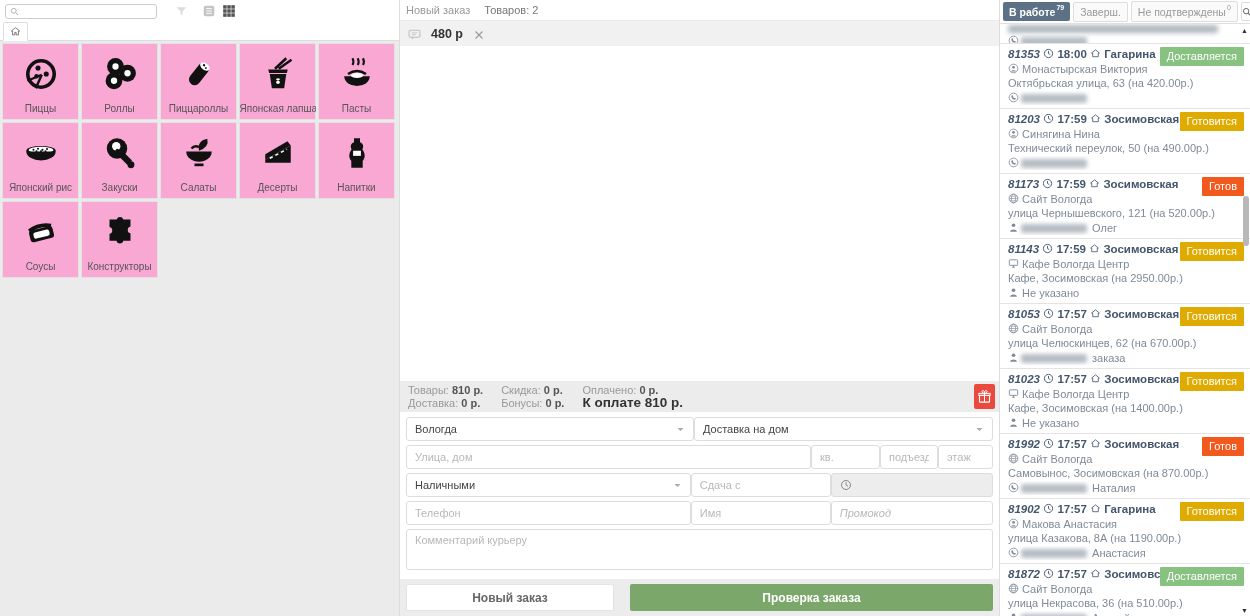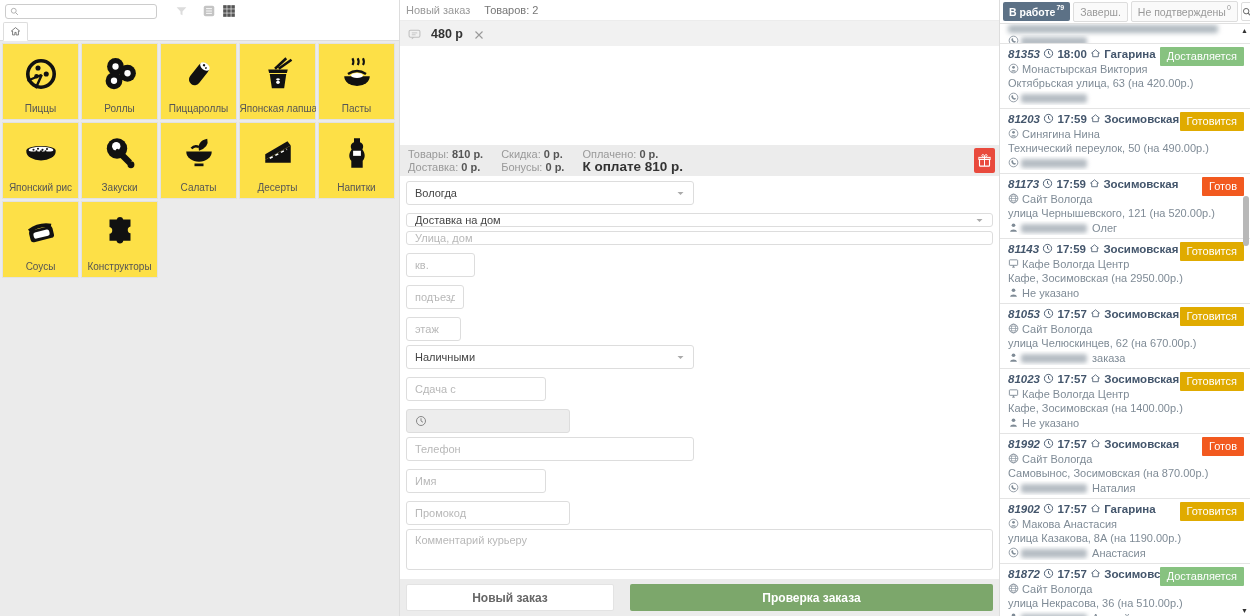--- a/index.html
+++ b/index.html
@@ -14,21 +14,21 @@
   .searchbox svg { width:9px; height:9px; color:#aaa; flex:none; }
   .searchbox input { border:none; outline:none; flex:1; font-size:10px; min-width:0; font-family:inherit; }
   .tb-ic { display:inline-flex; align-items:center; justify-content:center; }
   .funnel { margin-left:18px; width:13px; height:13px; color:#dcdcdc; }
   .icon-list { margin-left:14px; width:14px; height:14px; color:#c4c4c4; }
   .icon-grid { margin-left:6px; width:14px; height:14px; color:#555; }
   .home-row { height:20px; border-bottom:1px solid #ddd; display:flex; align-items:flex-end; padding-left:3px; }
   .home-tab { width:25px; height:19px; background:#fff; border:1px solid #ddd; border-bottom:1px solid #fff; border-radius:2px 2px 0 0; display:flex; align-items:center; justify-content:center; margin-bottom:-1px; }
   .home-tab svg { width:11px; height:11px; color:#666; }
   .tiles { flex:1; background:#ebebeb; padding:2px; display:flex; flex-wrap:wrap; align-content:flex-start; gap:2px; }
-  .tile { width:77px; height:77px; background:#fde047; border:1px solid #e2e2e2; display:flex; flex-direction:column; align-items:center; cursor:pointer; }
+  .tile { width:77px; height:77px; background:#f9a8d4; border:1px solid #e2e2e2; display:flex; flex-direction:column; align-items:center; cursor:pointer; }
   .tile .t-ic { flex:1; display:flex; align-items:center; justify-content:center; color:#111; }
   .tile .t-ic svg { width:36px; height:36px; }
   .tile .t-lb { font-size:10px; color:#555; padding-bottom:5px; white-space:nowrap; max-width:76px; overflow:hidden; }
 
   
   .mid { width:600px; height:100%; display:flex; flex-direction:column; background:#fff; border-right:1px solid #ddd; }
   .mid-header { height:21px; display:flex; align-items:center; gap:14px; padding:0 6px; border-bottom:1px solid #ececec; }
   .mid-title { color:#999; }
   .mid-count { color:#777; }
   .order-items { }
@@ -42,28 +42,28 @@
   .oi-x { width:12px; height:12px; color:#999; cursor:pointer; }
   .mid-spacer { flex:1; }
   .totals { background:#ececec; height:31px; position:relative; display:flex; gap:18px; padding:3px 8px; }
   .tcol .trow { line-height:12.5px; white-space:nowrap; }
   .tlabel { color:#999; }
   .tvalue { color:#555; font-weight:bold; }
   .due { font-size:13.5px; font-weight:bold; color:#333; }
   .gift-btn { position:absolute; right:4px; top:3px; width:21px; height:25px; border-radius:2px; display:flex; align-items:center; justify-content:center; color:#fff; cursor:pointer; }
   .gift-btn svg { width:15px; height:15px; }
   .form { padding:5px 6px; }
-  .frow { display:flex; gap:8px; margin-bottom:4px;flex-direction:column; }
+  .frow { display:flex; gap:0; margin-bottom:4px; }
   .inp, .fakeselect, .timebox { height:24px; border:1px solid #ddd; border-radius:3px; background:#fff; font-size:11px; padding:0 8px; font-family:inherit; color:#444; }
   .inp::placeholder, textarea::placeholder { color:#b8b8b8; }
   .fakeselect { display:flex; align-items:center; justify-content:space-between; cursor:pointer; }
   .fakeselect .caret { width:9px; height:9px; color:#aaa; }
   .w-half { width:288px; } .w-flex { flex:1; min-width:0; }
   .w-sm1 { width:69px; } .w-sm2 { width:58px; } .w-sm3 { width:55px; }
-  .w-mid { width:140px; } .w-last { width:164px; }
+  .w-mid { width:140px; } .w-last { width:164px;font-style:italic; }
   .timebox { background:#ededed; display:flex; align-items:center; gap:6px; color:#888; }
   .timebox svg { width:12px; height:12px; }
   .comment { width:100%; height:41px; border:1px solid #ddd; border-radius:3px; resize:none; padding:4px 8px; font-family:inherit; font-size:11px; outline:none; }
   .btnbar { background:#ececec; flex:none; height:37px; display:flex; align-items:center; padding:0 6px; gap:16px; margin-top:auto; }
   .btn-new { width:208px; height:27px; background:#fff; border:1px solid #e3e3e3; border-radius:2px; font-weight:bold; color:#666; font-size:12px; display:flex; align-items:center; justify-content:center; cursor:pointer; }
   .btn-check { flex:1; height:27px; border:none; border-radius:2px; font-weight:bold; color:#fff; font-size:12px; display:flex; align-items:center; justify-content:center; cursor:pointer; }
 
   
   .right { width:250px; height:100%; display:flex; flex-direction:column; background:#fff; }
   .rtabs { height:24px; display:flex; align-items:center; padding:2px 3px; gap:3px; border-bottom:1px solid #e0e0e0; }

